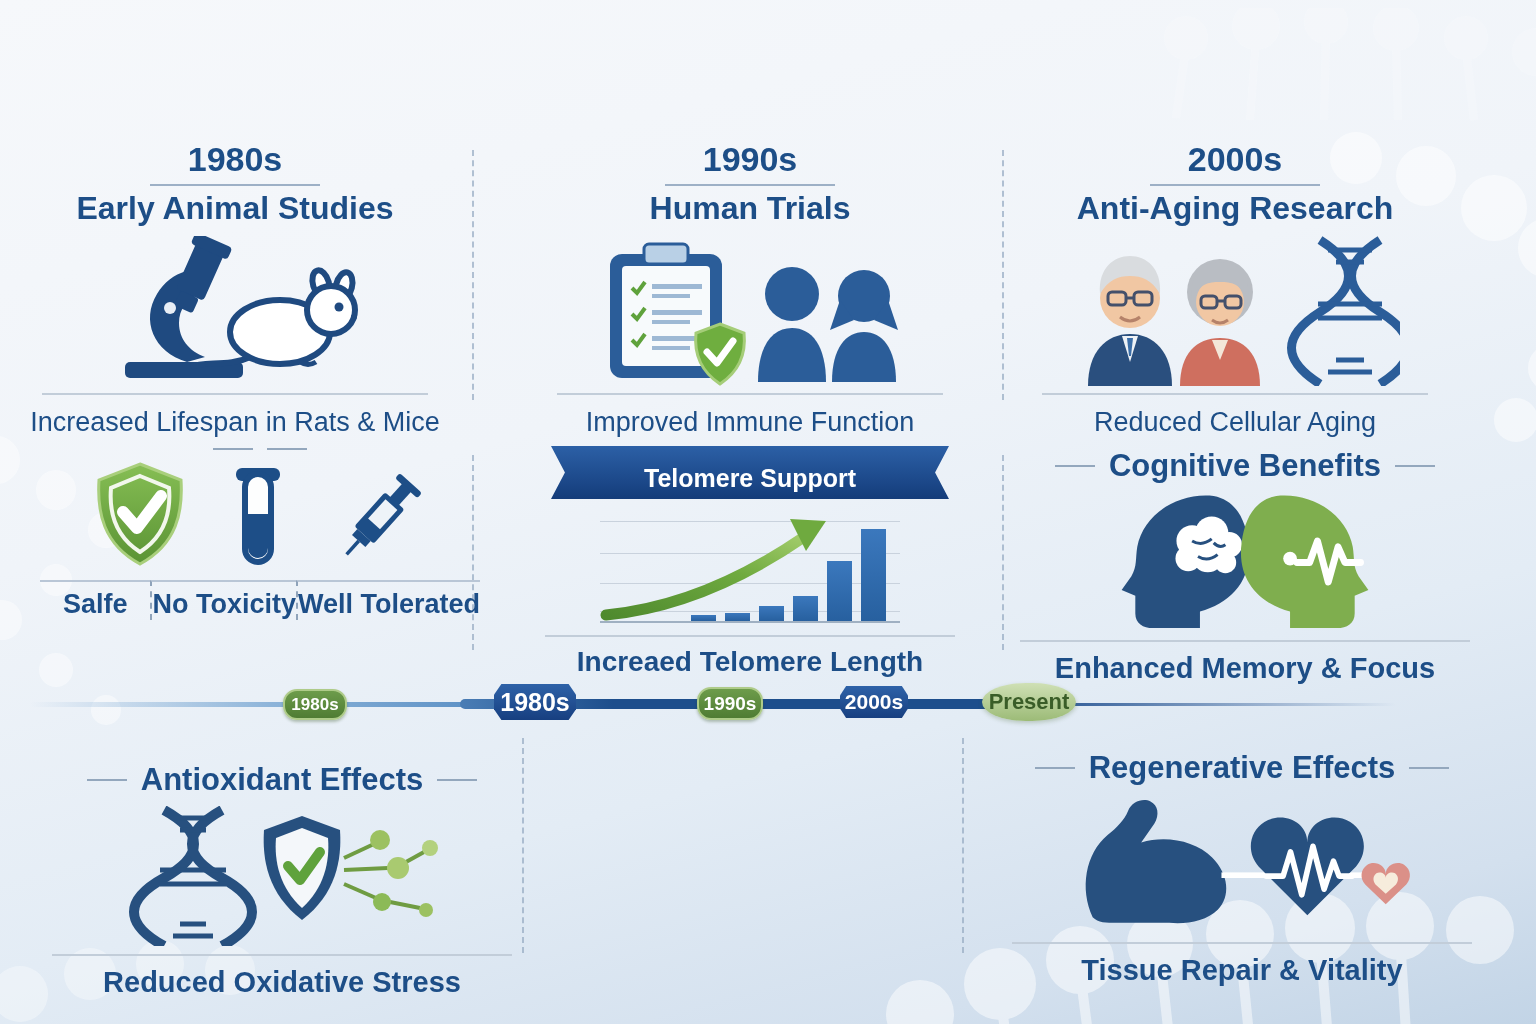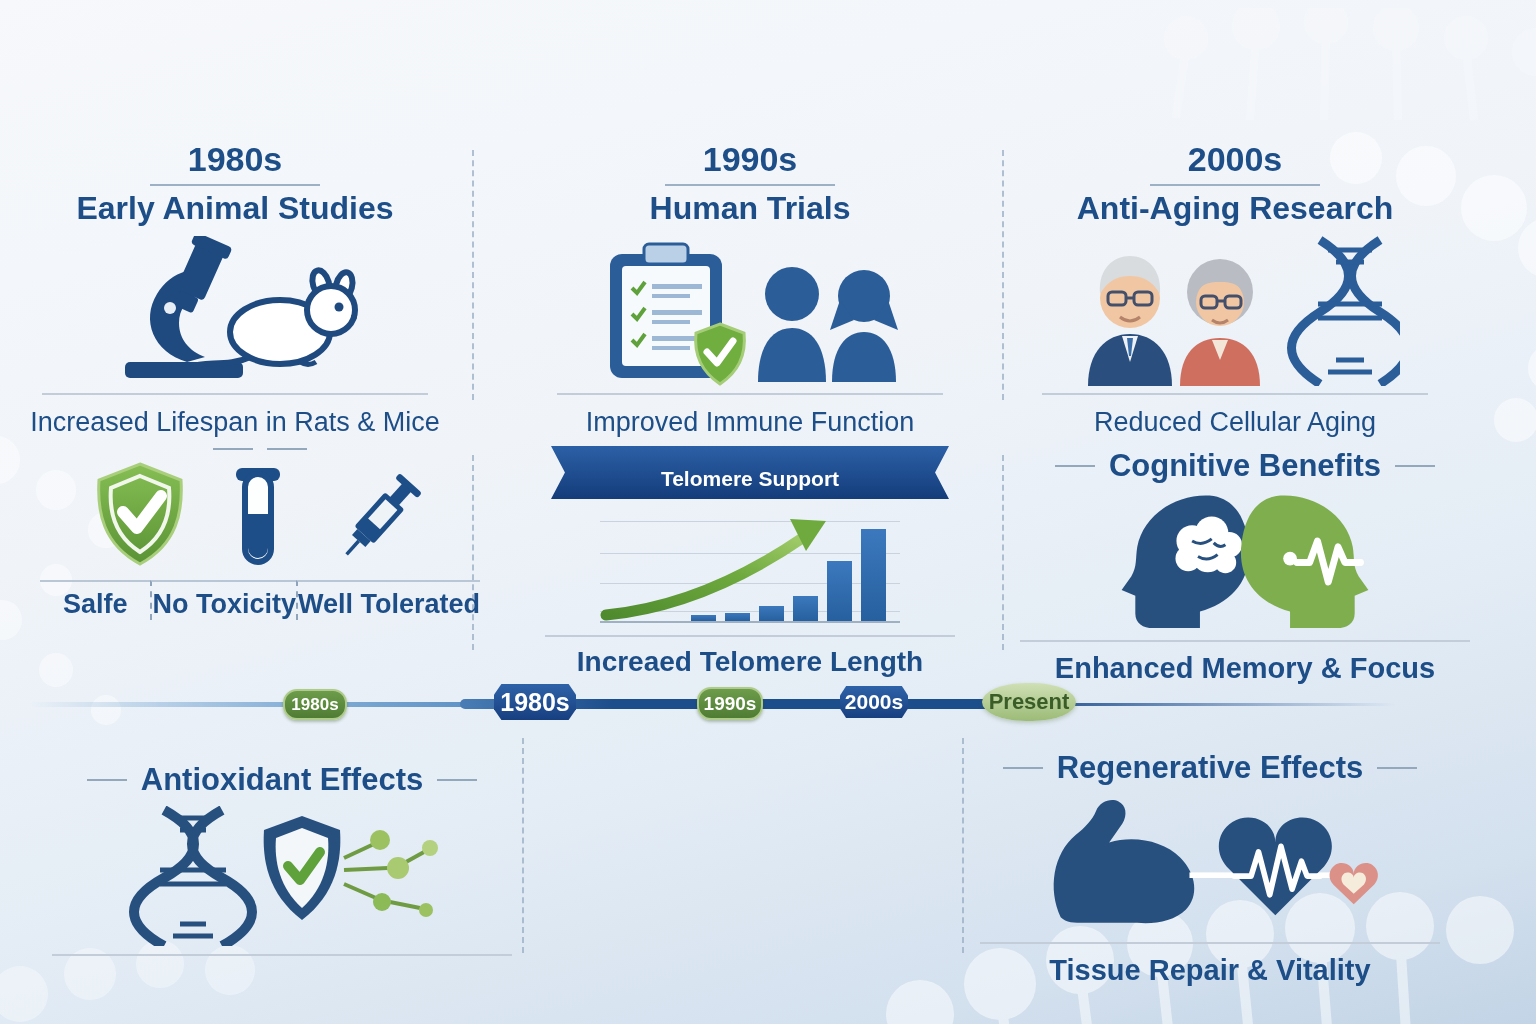--- a/index.html
+++ b/index.html
@@ -31,42 +31,42 @@
   .safety{position:absolute;left:40px;top:448px;width:440px;}
   .safety-icons{display:flex;align-items:flex-end;justify-content:center;gap:42px;height:112px;margin-top:10px;}
   .safety-labels{display:flex;margin-top:8px;}
   .safety-cell{flex:1;border-top:2px solid #b9c6d6;padding-top:7px;text-align:center;font-size:27px;font-weight:bold;color:#1d4e87;white-space:nowrap;}
   .safety-cell + .safety-cell{border-left:2px dashed #8fa3ba;}
   
   .telomere{position:absolute;left:545px;top:446px;width:410px;}
   .ribbon{width:398px;height:53px;margin:0 auto;display:flex;align-items:center;justify-content:center;
     background:linear-gradient(180deg,#2c60a6 0%,#1b4788 70%,#143c79 100%);
     clip-path:polygon(0 0,100% 0,96.5% 50%,100% 100%,0 100%,3.5% 50%);box-shadow:0 3px 6px rgba(20,50,100,.3);}
-  .ribbon span{font-size:21px;font-weight:bold;color:#fff;margin-top:12px;}
+  .ribbon span{font-size:25px;font-weight:bold;color:#fff;margin-top:12px;}
   .chart{position:relative;width:300px;height:108px;margin:16px auto 0;}
   .gline{position:absolute;left:0;width:100%;height:1px;background:#c9d2dd;}
   .chart-base{position:absolute;left:0;bottom:0;width:100%;height:2px;background:#9fb0c2;}
   .bars{position:absolute;right:14px;bottom:2px;display:flex;align-items:flex-end;gap:9px;height:104px;}
   .tbar{width:25px;background:linear-gradient(180deg,#3b78bd,#27609f);}
   .arrow-svg{position:absolute;left:-6px;bottom:0;}
   .t-line{width:100%;margin-top:12px;}
   .t-caption{margin-top:9px;}
   
   .cognitive{position:absolute;left:1020px;top:448px;width:450px;}
   .cog-icon{display:flex;justify-content:center;margin-top:6px;}
   
   .tl-seg{position:absolute;}
   .pill{position:absolute;display:flex;align-items:center;justify-content:center;color:#fff;font-weight:bold;}
   .pill-green{background:linear-gradient(180deg,#6d9c4b,#4f7c33);border:2px solid #aecb89;border-radius:14px;box-shadow:0 2px 3px rgba(40,70,20,.3);}
   .pill-blue{background:linear-gradient(180deg,#2e62a8,#173f80);clip-path:polygon(9% 0,91% 0,100% 30%,100% 70%,91% 100%,9% 100%,0 70%,0 30%);box-shadow:0 2px 3px rgba(10,40,90,.35);}
   .present{position:absolute;display:flex;align-items:center;justify-content:center;
     background:linear-gradient(180deg,#cfe0b5,#9cbb77);border-radius:46px/20px;color:#3a5d28;font-weight:bold;box-shadow:0 2px 4px rgba(60,90,30,.25);}
   
   .antiox{position:absolute;left:52px;top:750px;width:460px;margin-top:12px;}
-  .regen{position:absolute;left:980px;top:750px;width:460px;}
+  .regen{position:absolute;left:1012px;top:750px;width:460px;}
   .big-icon{display:flex;justify-content:center;margin-top:8px;}
   .b-line{width:100%;margin-top:8px;}
   .b-caption{margin-top:10px;font-size:29px;}
 </style>
 </head>
 <body>
 
 <div class="canvas">
 
   <svg class="deco" style="right:-30px;top:8px;" width="420" height="115" opacity="0.18">
@@ -420,20 +420,21 @@
         <g>
           <circle cx="268" cy="34" r="10" fill="#9cc161"></circle>
             <circle cx="286" cy="62" r="11" fill="#a9ca70"></circle>
           <circle cx="270" cy="96" r="9" fill="#8cba57"></circle>
             <circle cx="318" cy="42" r="8" fill="#b3d17e"></circle>
           <circle cx="314" cy="104" r="7" fill="#9cc161"></circle>
         </g>
       </svg>
     </div>
     <div class="thin-line b-line"></div>
+    <div class="caption b-caption">Reduced Oxidative Stress</div>
   </div>
 
   <div class="regen">
     <div class="sec-title-row">
       <span class="dash"></span>
       <span class="sec-title">Regenerative Effects</span>
       <span class="dash"></span>
     </div>
     <div class="big-icon">
       <svg width="360" height="140" viewBox="0 0 360 150">

